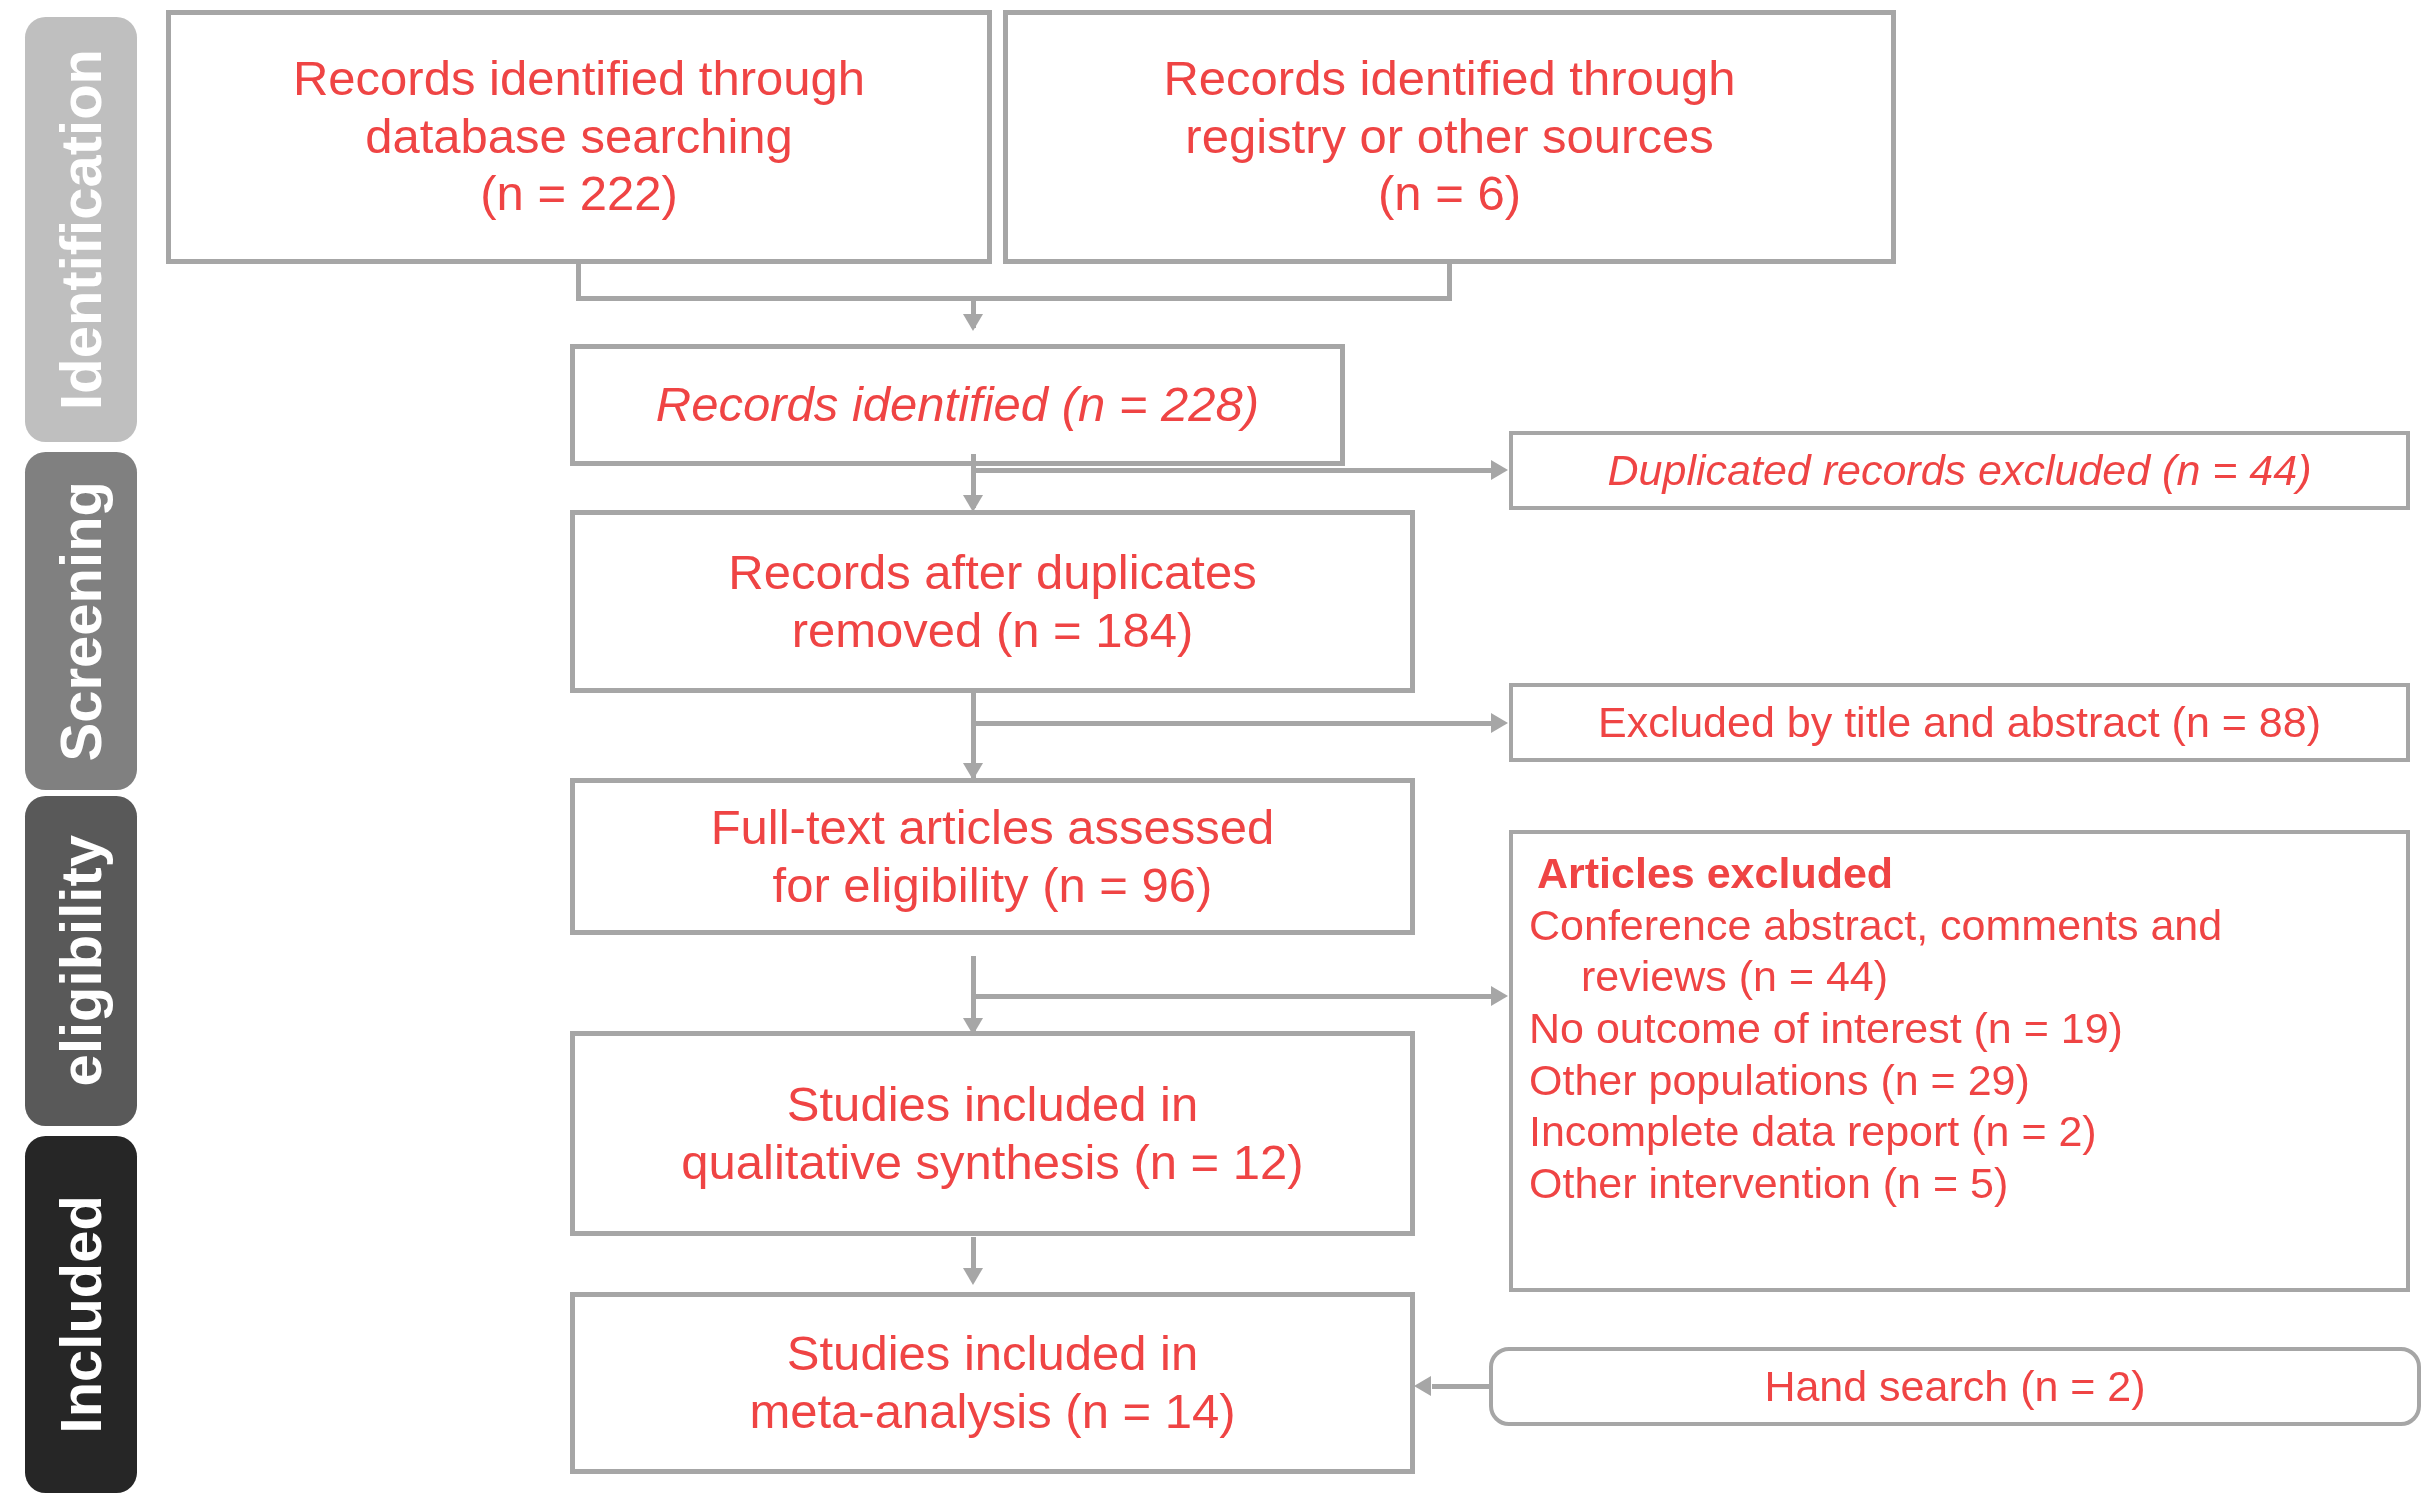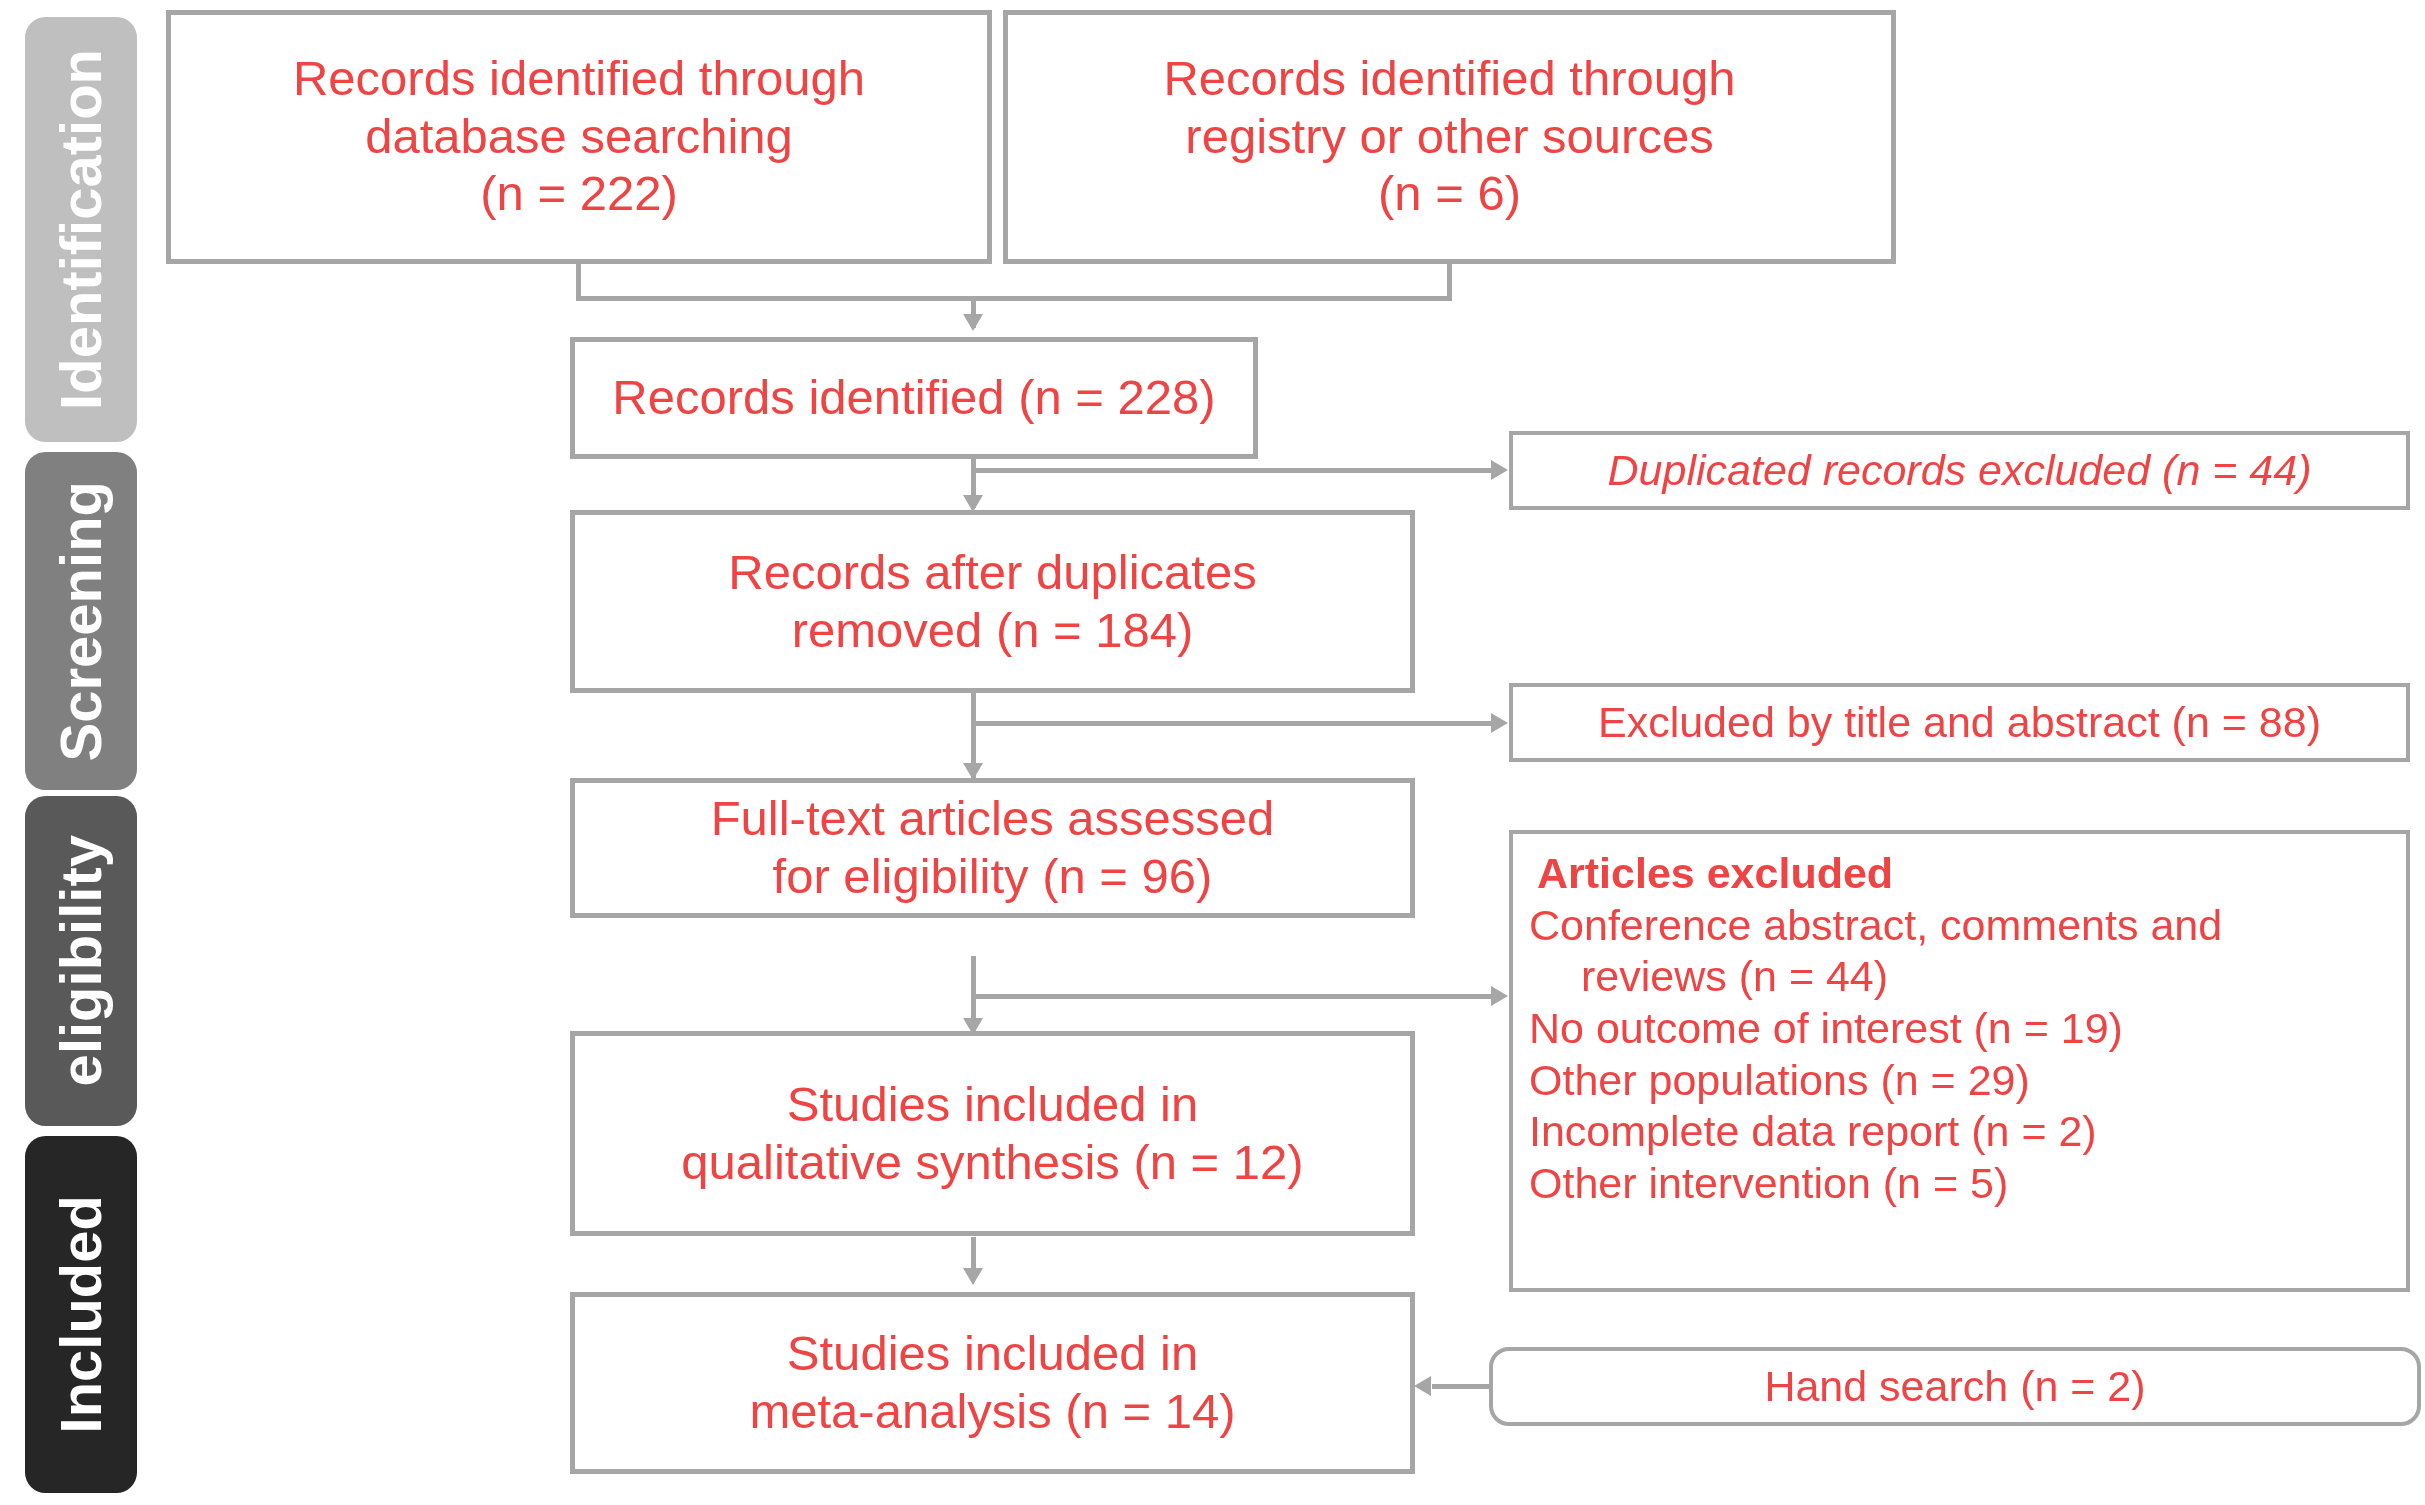--- a/index.html
+++ b/index.html
@@ -154,21 +154,21 @@
       <span>(n = 6)</span>
     </div>
   </div>
 
   <div class="vline" style="left:576px; top:264px; height:35px;"></div>
   <div class="vline" style="left:1447px; top:264px; height:35px;"></div>
   <div class="hline" style="left:576px; top:296px; width:876px;"></div>
   <div class="vline" style="left:971px; top:296px; height:32px;"></div>
   <div class="arrow-down" style="left:963px; top:314px;"></div>
 
-  <div class="fbox" style="left:570px; top:337px; width:688px; height:122px;">
+  <div class="fbox" style="left:570px; top:344px; width:775px; height:122px;font-style:italic;">
     <span>Records identified (n = 228)</span>
   </div>
 
   <div class="vline" style="left:971px; top:454px; height:54px;"></div>
   <div class="hline" style="left:973px; top:468px; width:518px;"></div>
   <div class="arrow-right" style="left:1491px; top:460px;"></div>
   <div class="arrow-down" style="left:963px; top:495px;"></div>
 
   <div class="fbox thin" style="left:1509px; top:431px; width:901px; height:79px;font-style:italic;">
     <span>Duplicated records excluded (n = 44)</span>
@@ -183,21 +183,21 @@
 
   <div class="vline" style="left:971px; top:693px; height:85px;"></div>
   <div class="hline" style="left:973px; top:721px; width:518px;"></div>
   <div class="arrow-right" style="left:1491px; top:713px;"></div>
   <div class="arrow-down" style="left:963px; top:763px;"></div>
 
   <div class="fbox thin" style="left:1509px; top:683px; width:901px; height:79px;">
     <span>Excluded by title and abstract (n = 88)</span>
   </div>
 
-  <div class="fbox" style="left:570px; top:778px; width:845px; height:140px;">
+  <div class="fbox" style="left:570px; top:778px; width:845px; height:157px;">
     <div class="inner">
       <span>Full-text articles assessed</span><br>
       <span>for eligibility (n = 96)</span>
     </div>
   </div>
 
   <div class="vline" style="left:971px; top:956px; height:76px;"></div>
   <div class="hline" style="left:973px; top:994px; width:518px;"></div>
   <div class="arrow-right" style="left:1491px; top:986px;"></div>
   <div class="arrow-down" style="left:963px; top:1018px;"></div>

